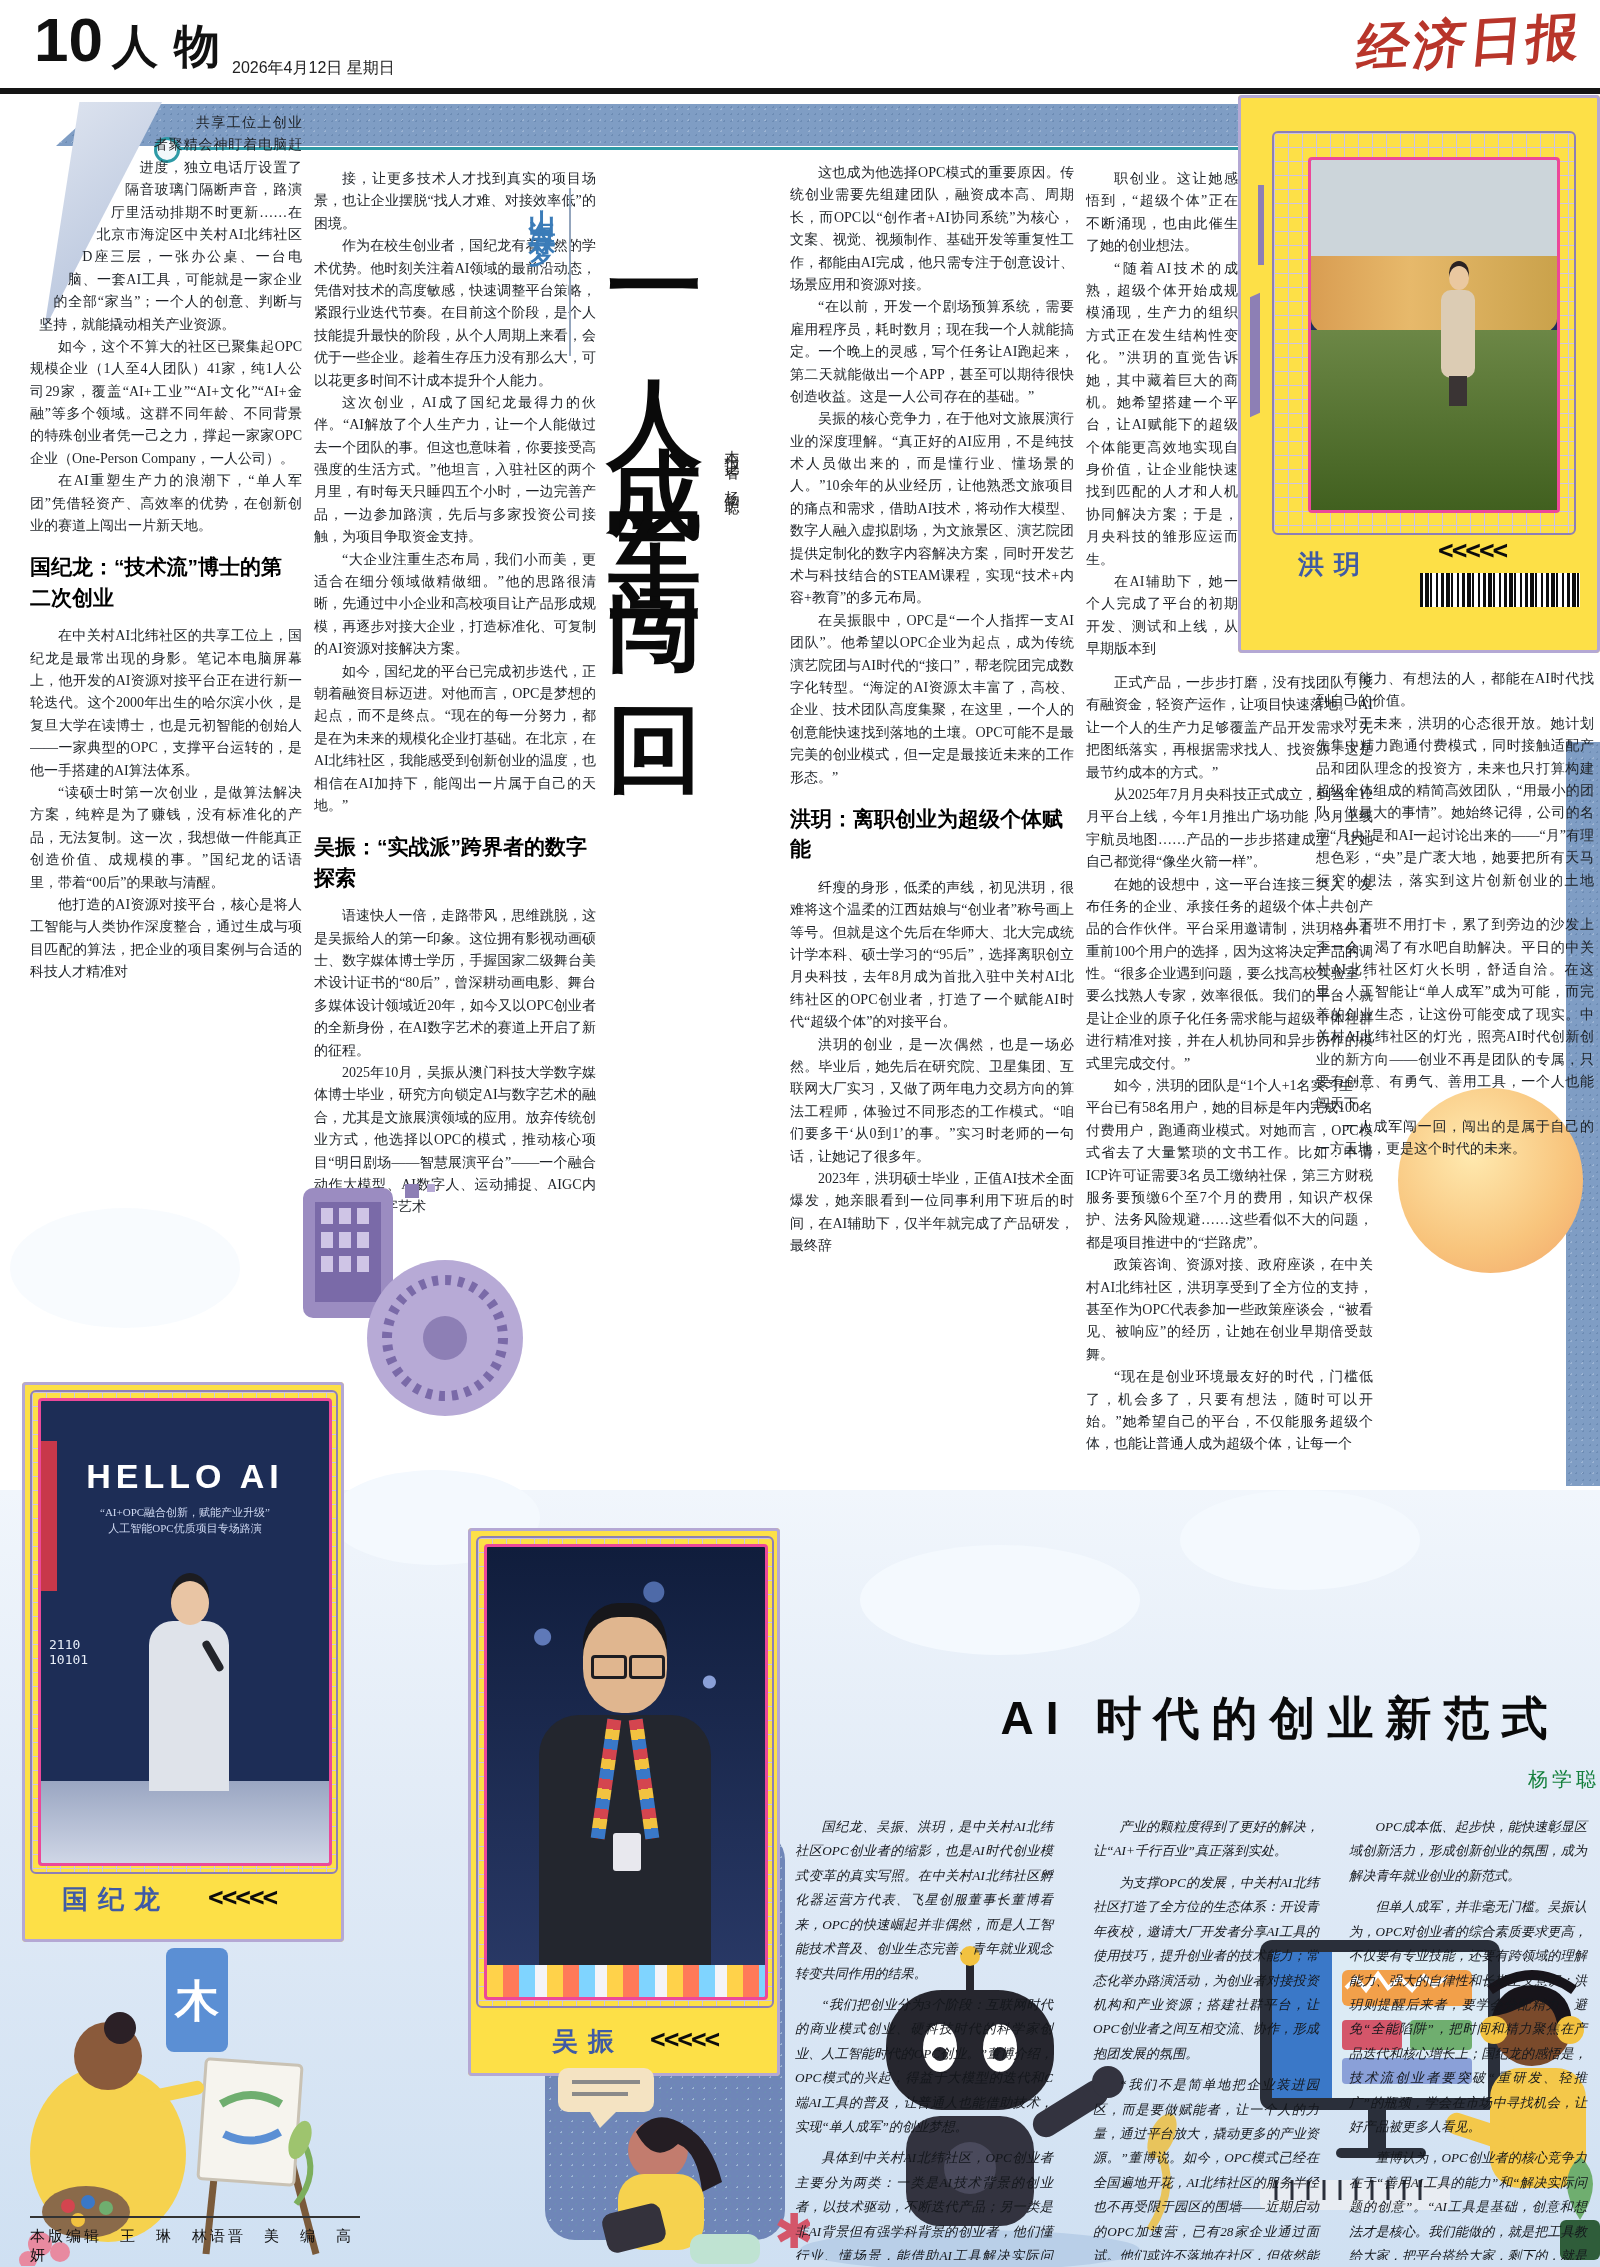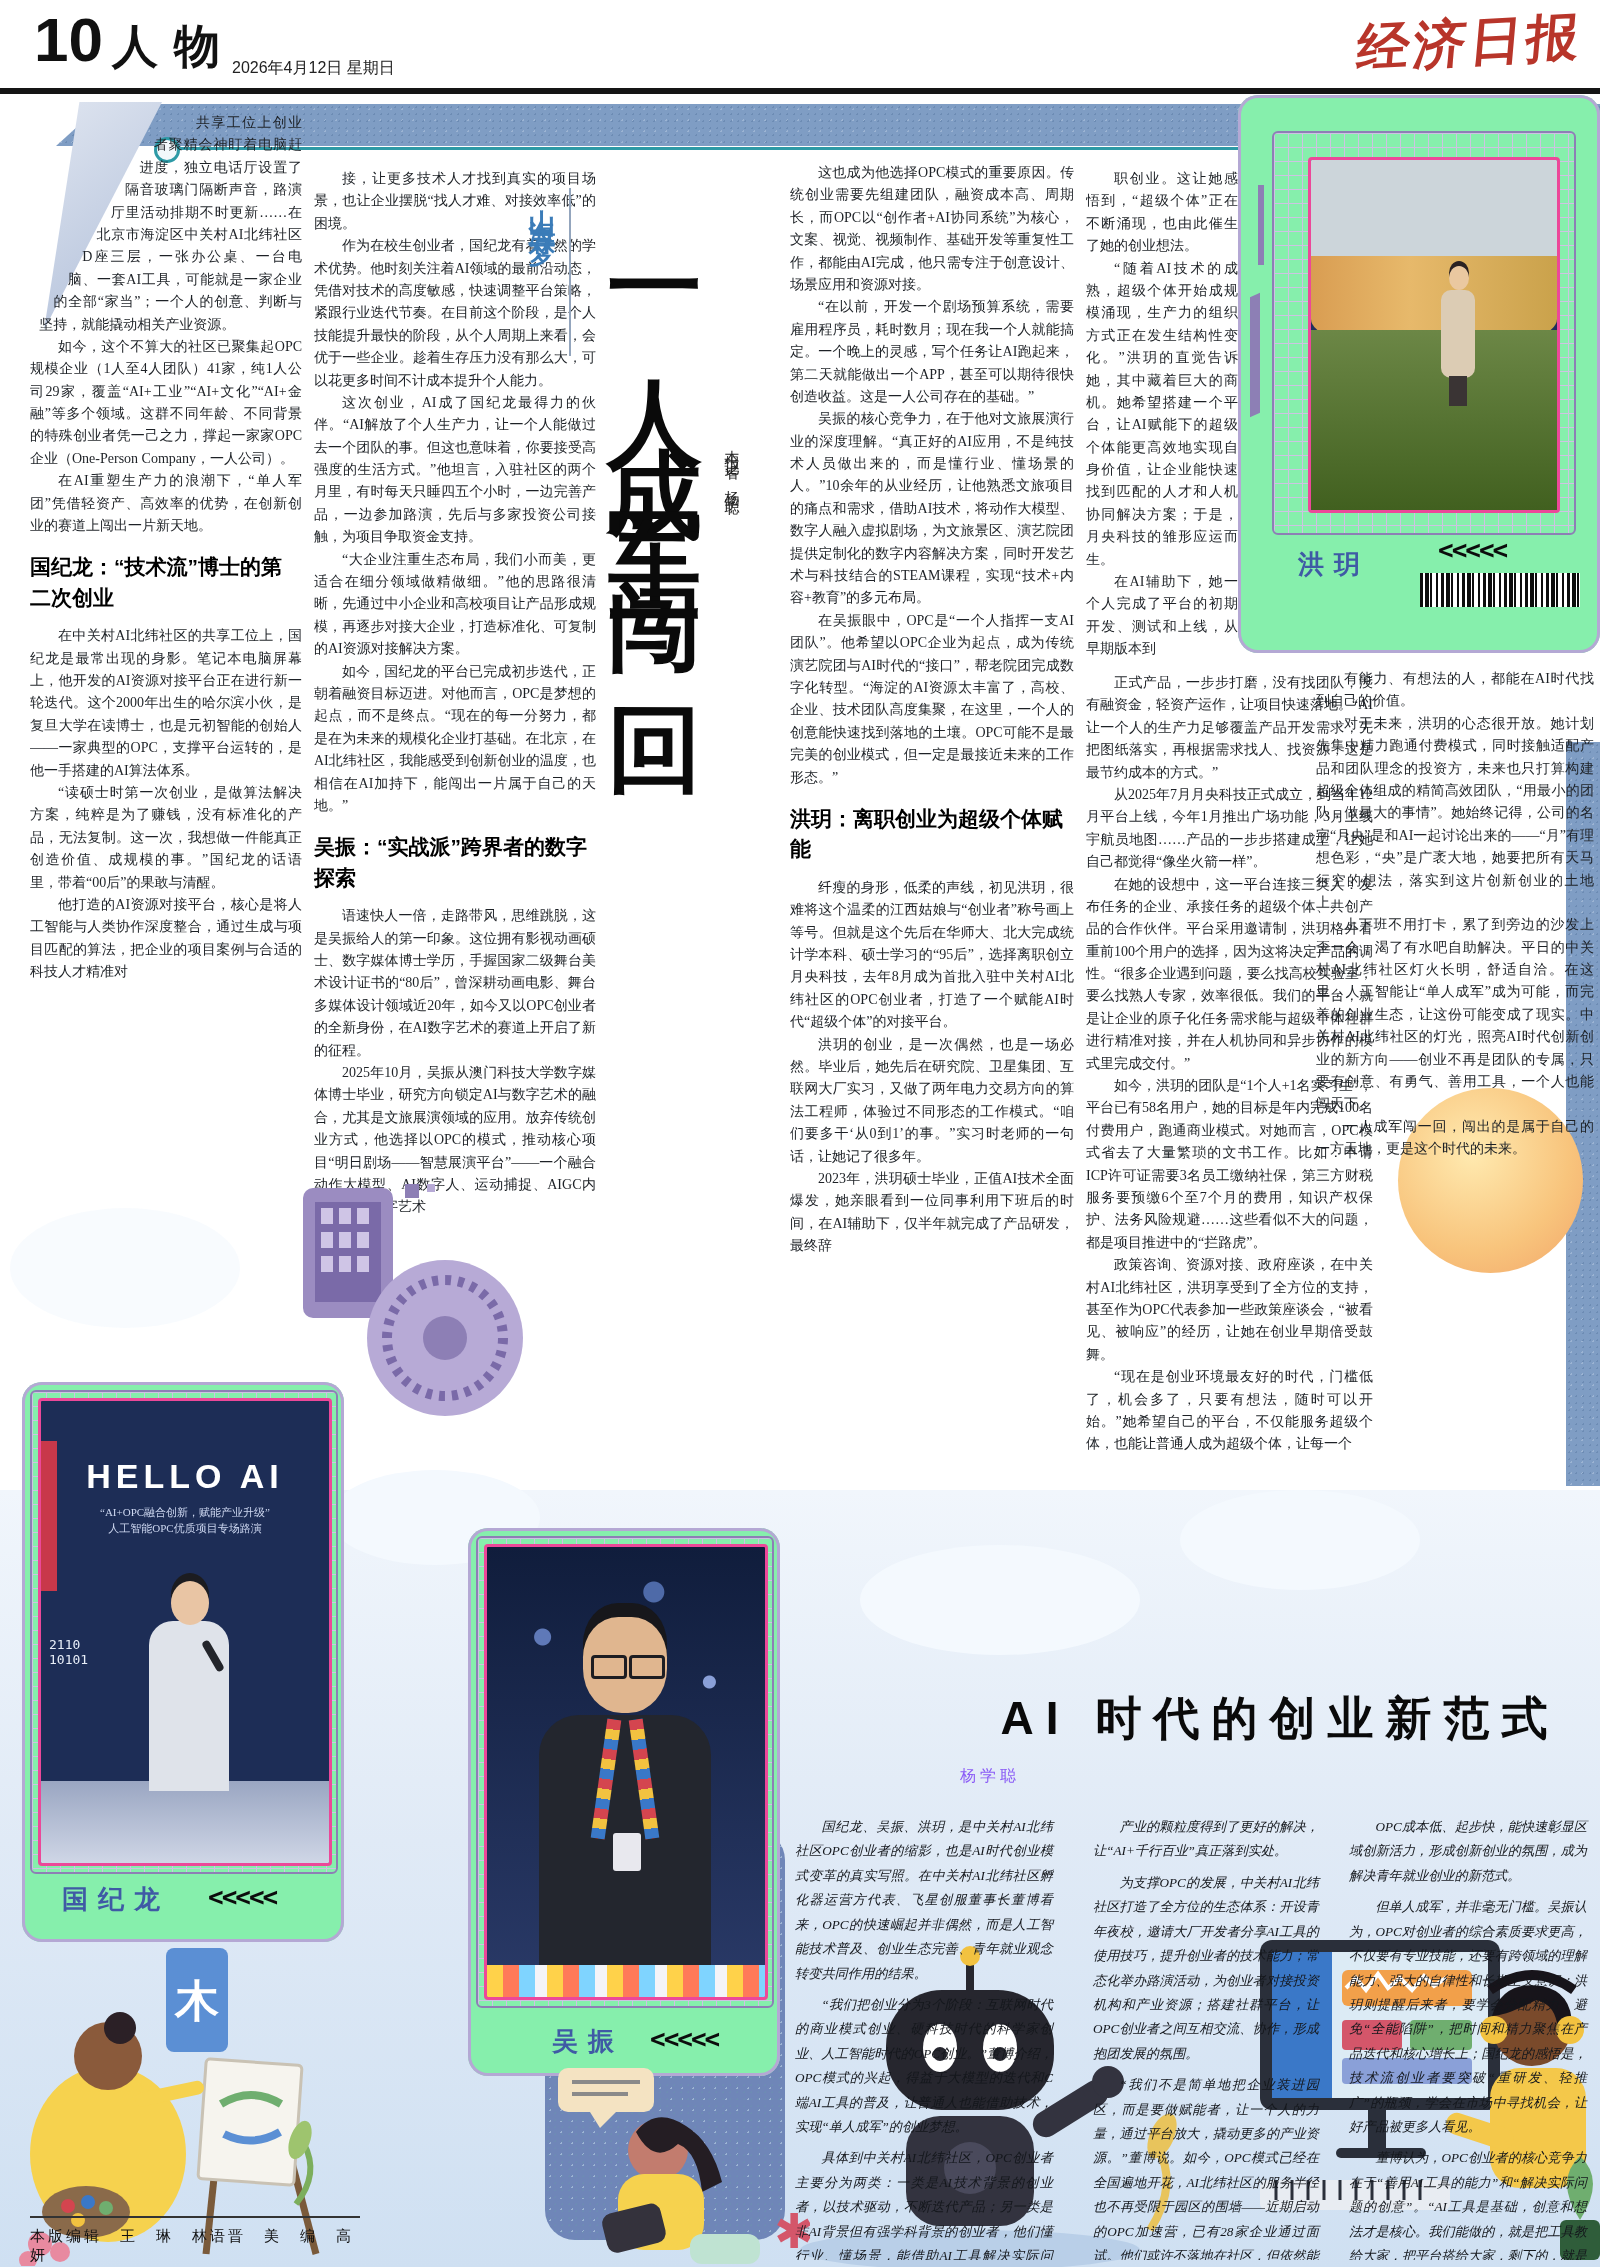--- a/index.html
+++ b/index.html
@@ -29,30 +29,30 @@
   .band{background-color:#7f9dc4;background-image:radial-gradient(#6d8cb4 1px,transparent 1px),radial-gradient(#9cb4d3 1px,transparent 1px);
         background-size:7px 7px,11px 11px;clip-path:polygon(3% 0,100% 0,100% 100%,0 100%);}
   .denim{background-color:#7f9dc4;background-image:radial-gradient(#6d8cb4 1px,transparent 1px),radial-gradient(#9cb4d3 1px,transparent 1px);background-size:7px 7px,11px 11px;}
   .tri{background:linear-gradient(140deg,#dfe5f0,#aebdd8);clip-path:polygon(30% 0,100% 0,0 100%);}
   .tealline{height:3px;background:#2d9aa6;}
   .tealdot{width:20px;height:20px;border-radius:50%;border:3px solid #2d9aa6;background:#f2f8fb;}
   .sun{border-radius:50%;background:radial-gradient(circle at 40% 35%,#ffeab0,#f8c47c 60%,#f2a569);}
   .cloud{background:#f4f9fe;border-radius:50%;}
   .bottombg{background:linear-gradient(180deg,#f1f6fc 0%,#e0eaf6 45%,#cfe0f2 100%);}
   
-  .pframe{position:absolute;background:#86efac;border-radius:20px;box-shadow:inset 0 0 0 3px #b4a8d4;}
+  .pframe{position:absolute;background:#fde047;border-radius:4px;box-shadow:inset 0 0 0 3px #b4a8d4;}
   .pgrid{position:absolute;background-image:linear-gradient(#cdc3e2 1px,transparent 1px),linear-gradient(90deg,#cdc3e2 1px,transparent 1px);background-size:14px 14px;border:2px solid #8d7fb5;border-radius:6px;}
   .pwin{position:absolute;border:3px solid #ec4899;border-radius:4px;overflow:hidden;background:#20305c;}
   .pname{color:#3f5aa5;font-family:"Liberation Sans",sans-serif;font-weight:900;font-size:26px;letter-spacing:10px;}
   .chev{font-family:"DejaVu Sans Mono",monospace;font-weight:900;font-size:26px;letter-spacing:-2px;color:#0c0c0c;}
   .barcode{height:34px;background:repeating-linear-gradient(90deg,#0c0c0c 0 3px,#fff 3px 5px,#0c0c0c 5px 9px,#fff 9px 10px,#0c0c0c 10px 12px,#fff 12px 16px,#0c0c0c 16px 18px,#fff 18px 21px);}
   .acc{position:absolute;background:#8d7fb5;}
   
   .subtitle{font-family:"Liberation Sans",sans-serif;font-weight:700;font-size:46px;letter-spacing:12px;color:#0a0a0a;text-align:center;}
-  .subby{font-size:16px;color:#8b5cf6;text-align:left;letter-spacing:4px;}
+  .subby{font-size:20px;color:#15803d;text-align:right;letter-spacing:4px;}
   .kcol{position:absolute;font-style:italic;font-size:13.2px;line-height:1.85;color:#14171c;text-align:justify;overflow:hidden;}
   .kcol .para{margin:7px;text-indent:2em;}
   
   .footer{border-top:2px solid #333;padding-top:9px;font-family:"Liberation Sans",sans-serif;font-size:15px;letter-spacing:3px;color:#111;}
 </style>
 </head>
 <body>
 
 <div class="page">
 

